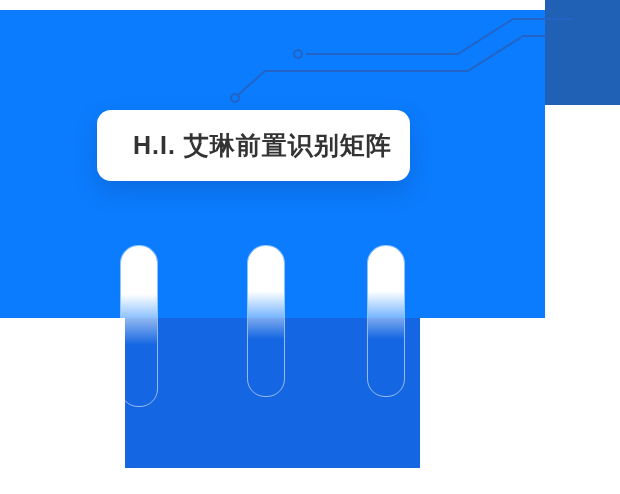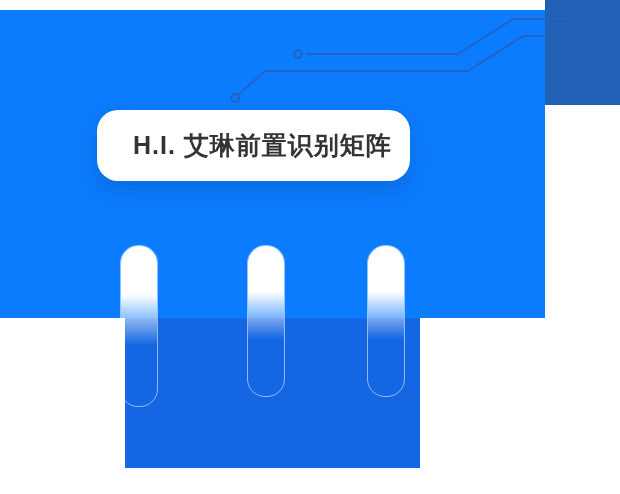--- a/index.html
+++ b/index.html
@@ -14,21 +14,21 @@
     background:linear-gradient(180deg,#ffffff 0%,#ffffff 30%,rgba(255,255,255,0) 62%);}
   .pill-label{position:absolute;top:13px;left:50%;transform:translateX(-50%);
     writing-mode:vertical-rl;text-orientation:upright;
     font-size:23px;font-weight:bold;letter-spacing:5px;color:#7db5f6;white-space:nowrap;
     -webkit-mask-image:linear-gradient(180deg,#000 0%,#000 42%,rgba(0,0,0,0) 78%);
     mask-image:linear-gradient(180deg,#000 0%,#000 42%,rgba(0,0,0,0) 78%);}
   .pill-1{top:245px;left:120px;height:160px;}
   .pill-2{top:245px;left:247px;height:150px;}
   .pill-3{top:245px;left:367px;height:150px;}
   .title-card{position:absolute;top:110px;left:97px;width:313px;height:71px;background:#ffffff;
-    border-radius:21px;box-shadow:0 10px 22px rgba(15,70,160,0.30);
+    border-radius:14px;box-shadow:0 10px 22px rgba(15,70,160,0.30);
     display:flex;align-items:center;padding-left:36px;box-sizing:border-box;}
   .title-card .title{font-size:25px;font-weight:bold;color:#333333;letter-spacing:1px;white-space:nowrap;}
 </style>
 </head>
 <body>
 
 <div class="stage">
 
   <div class="corner-square"></div>
 

